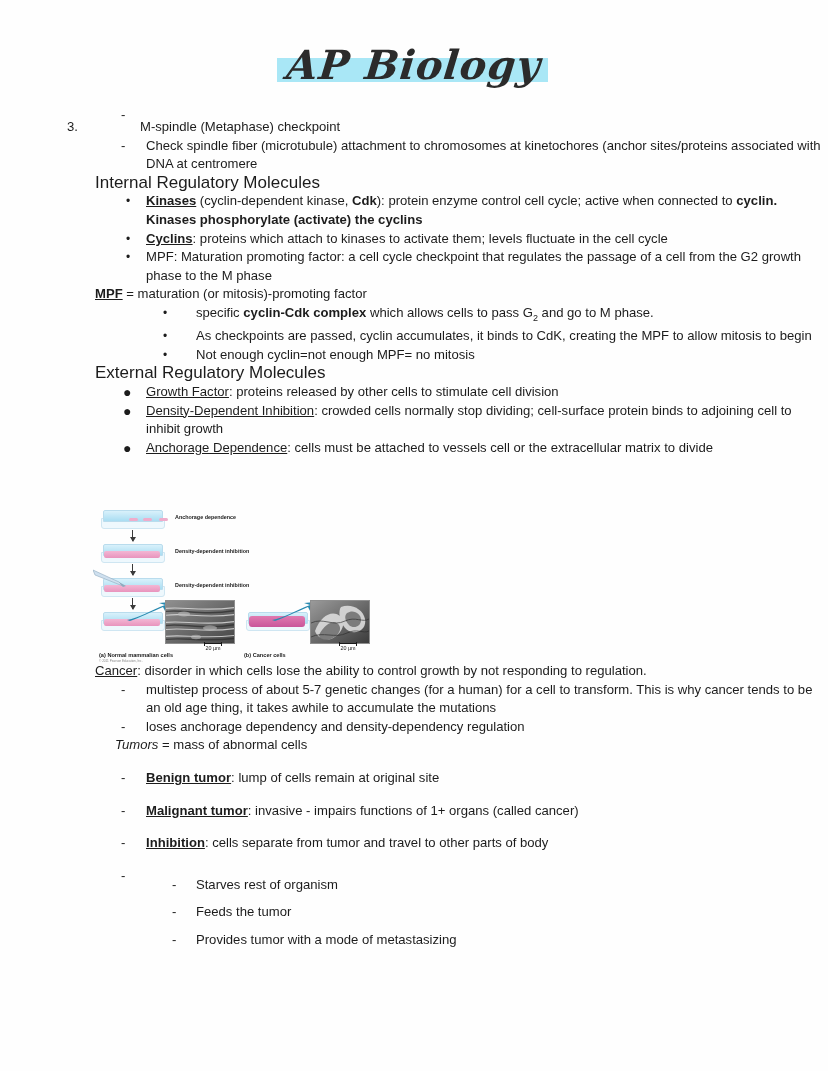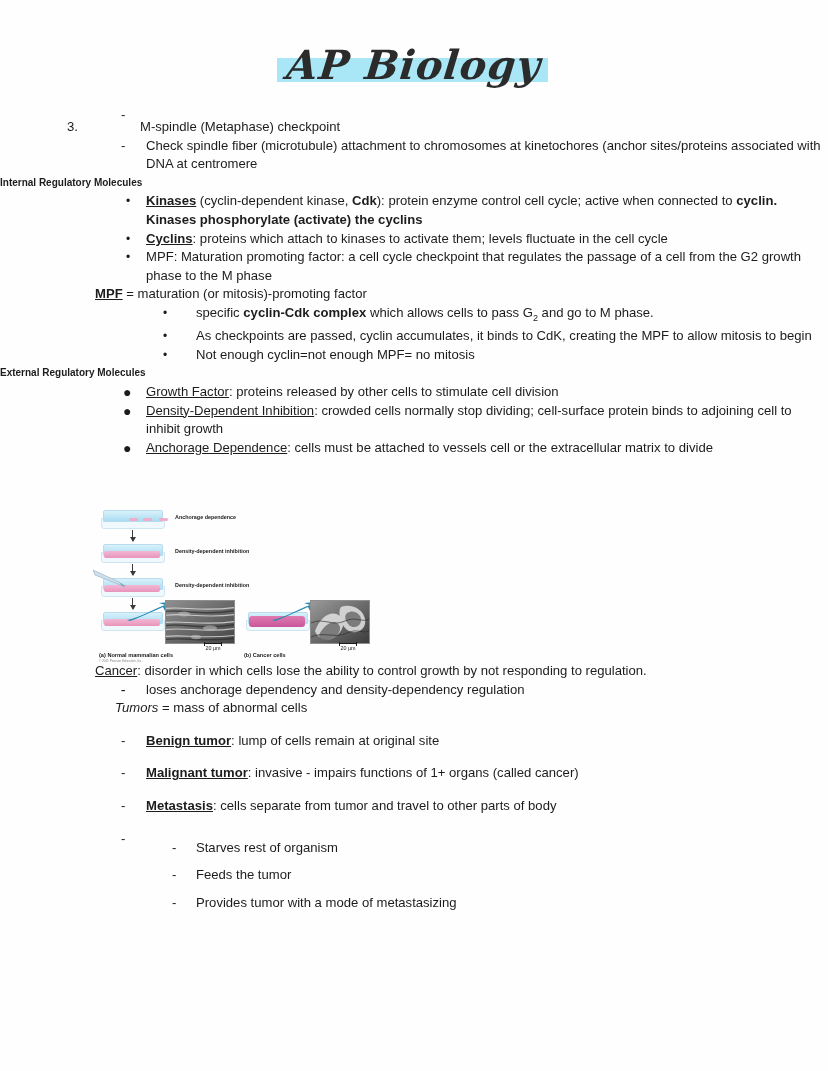--- a/index.html
+++ b/index.html
@@ -90,22 +90,23 @@
   
   .lvl-dash-a { padding-left: 146px; }
   .lvl-dash-a .mk { left: 121px; }
 
   
   .lvl-num { padding-left: 140px; }
   .lvl-num .mk { left: 67px; font-weight: normal; }
 
   
   .heading {
-    font-weight: bold;
-    font-size: 10px;
+    padding-left: 95px;
+    font-weight: normal;
+    font-size: 17px;
   }
 
   
   .lvl-bul { padding-left: 146px; }
   .lvl-bul .mk { left: 126px; font-size: 12px; line-height: 18.6px; }
 
   
   .lvl-bul-big { padding-left: 146px; }
   .lvl-bul-big .mk { left: 123px; font-size: 14px; line-height: 18px; }
 
@@ -457,20 +458,21 @@
     <div class="fig-cap" style="left:145px; top:144px;">(b) Cancer cells</div>
     <div class="fig-credit" style="left:0px; top:151px;">© 2011 Pearson Education, Inc.</div>
   </div>
 
   <div class="content" style="top:662px;">
 
     <div class="ln lvl-flush"><u>Cancer</u><span>: disorder in which cells lose the ability to control growth by not responding to regulation.</span></div>
 
     <div class="item lvl-dash-a">
       <span class="mk">-</span>
+      <span class="tx">multistep process of about 5-7 genetic changes (for a human) for a cell to transform.  This is why cancer tends to be an old age thing, it takes awhile to accumulate the mutations</span>
     </div>
 
     <div class="item lvl-dash-a">
       <span class="mk">-</span>
       <span class="tx">loses anchorage dependency and density-dependency regulation</span>
     </div>
 
     <div class="ln lvl-flush"><i>Tumors</i><span> = mass of abnormal cells</span></div>
 
     <div class="sp-14"></div>
@@ -484,21 +486,21 @@
 
     <div class="item lvl-dash-a">
       <span class="mk">-</span>
       <span class="tx"><u class="b">Malignant tumor</u><span>: invasive - impairs functions of 1+ organs (called cancer)</span></span>
     </div>
 
     <div class="sp-14"></div>
 
     <div class="item lvl-dash-a">
       <span class="mk">-</span>
-      <span class="tx"><u class="b">Metastasis</u><span>: cells separate from tumor and travel to other parts of body</span></span>
+      <span class="tx"><u class="b">Inhibition</u><span>: cells separate from tumor and travel to other parts of body</span></span>
     </div>
 
     <div class="sp-14"></div>
 
     <div class="item lvl-dash-a">
       <span class="mk">-</span>
     </div>
 
     <div class="sp-9"></div>
 

